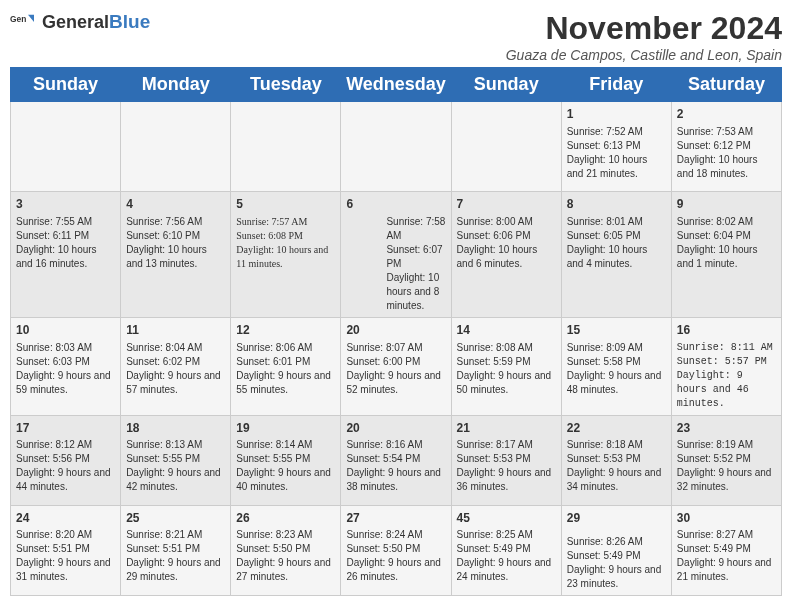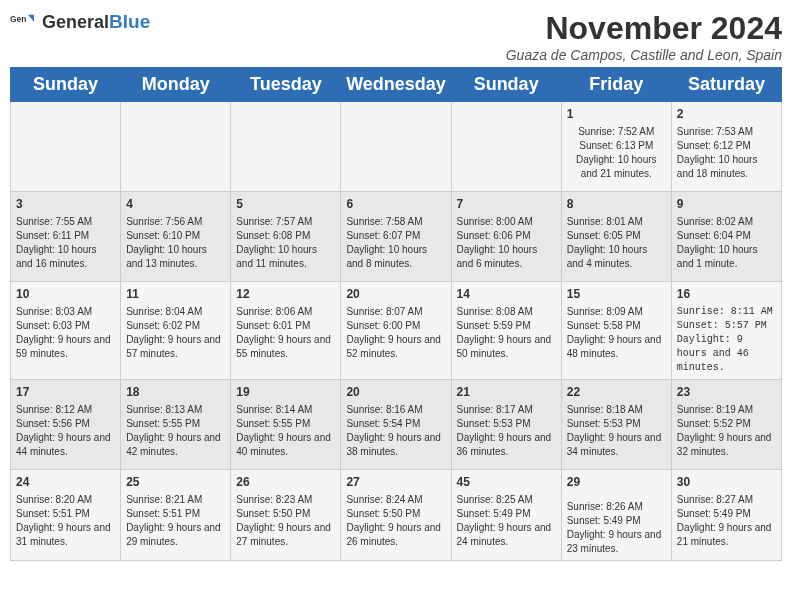--- a/index.html
+++ b/index.html
@@ -115,21 +115,21 @@
   </thead>
   <tbody id="calendar-body">
   <tr>
         <td></td>
         <td></td>
         <td></td>
         <td></td>
         <td></td>
         <td>
           <span class="day-number">1</span>
-          <div class="cell-info" style="white-space: pre-line; text-align: center;">Sunrise: 7:52 AM
+          <div class="cell-info" style="white-space: pre-line;">Sunrise: 7:52 AM
 Sunset: 6:13 PM
 Daylight: 10 hours and 21 minutes.</div>
         </td>
         <td>
           <span class="day-number">2</span>
           <div class="cell-info" style="white-space: pre-line;">Sunrise: 7:53 AM
 Sunset: 6:12 PM
 Daylight: 10 hours and 18 minutes.</div>
         </td>
       </tr>
@@ -141,27 +141,27 @@
 Daylight: 10 hours and 16 minutes.</div>
         </td>
         <td>
           <span class="day-number">4</span>
           <div class="cell-info" style="white-space: pre-line;">Sunrise: 7:56 AM
 Sunset: 6:10 PM
 Daylight: 10 hours and 13 minutes.</div>
         </td>
         <td>
           <span class="day-number">5</span>
-          <div class="cell-info" style="white-space: pre-line;">Sunrise: 7:57 AM
+          <div class="cell-info" style="white-space: pre-line; font-family: Liberation Serif, serif;">Sunrise: 7:57 AM
 Sunset: 6:08 PM
 Daylight: 10 hours and 11 minutes.</div>
         </td>
         <td>
           <span class="day-number">6</span>
-          <div class="cell-info" style="white-space: pre-line;">Sunrise: 7:58 AM
+          <div class="cell-info" style="white-space: pre-line; margin-left: 40px;">Sunrise: 7:58 AM
 Sunset: 6:07 PM
 Daylight: 10 hours and 8 minutes.</div>
         </td>
         <td>
           <span class="day-number">7</span>
           <div class="cell-info" style="white-space: pre-line;">Sunrise: 8:00 AM
 Sunset: 6:06 PM
 Daylight: 10 hours and 6 minutes.</div>
         </td>
         <td>

